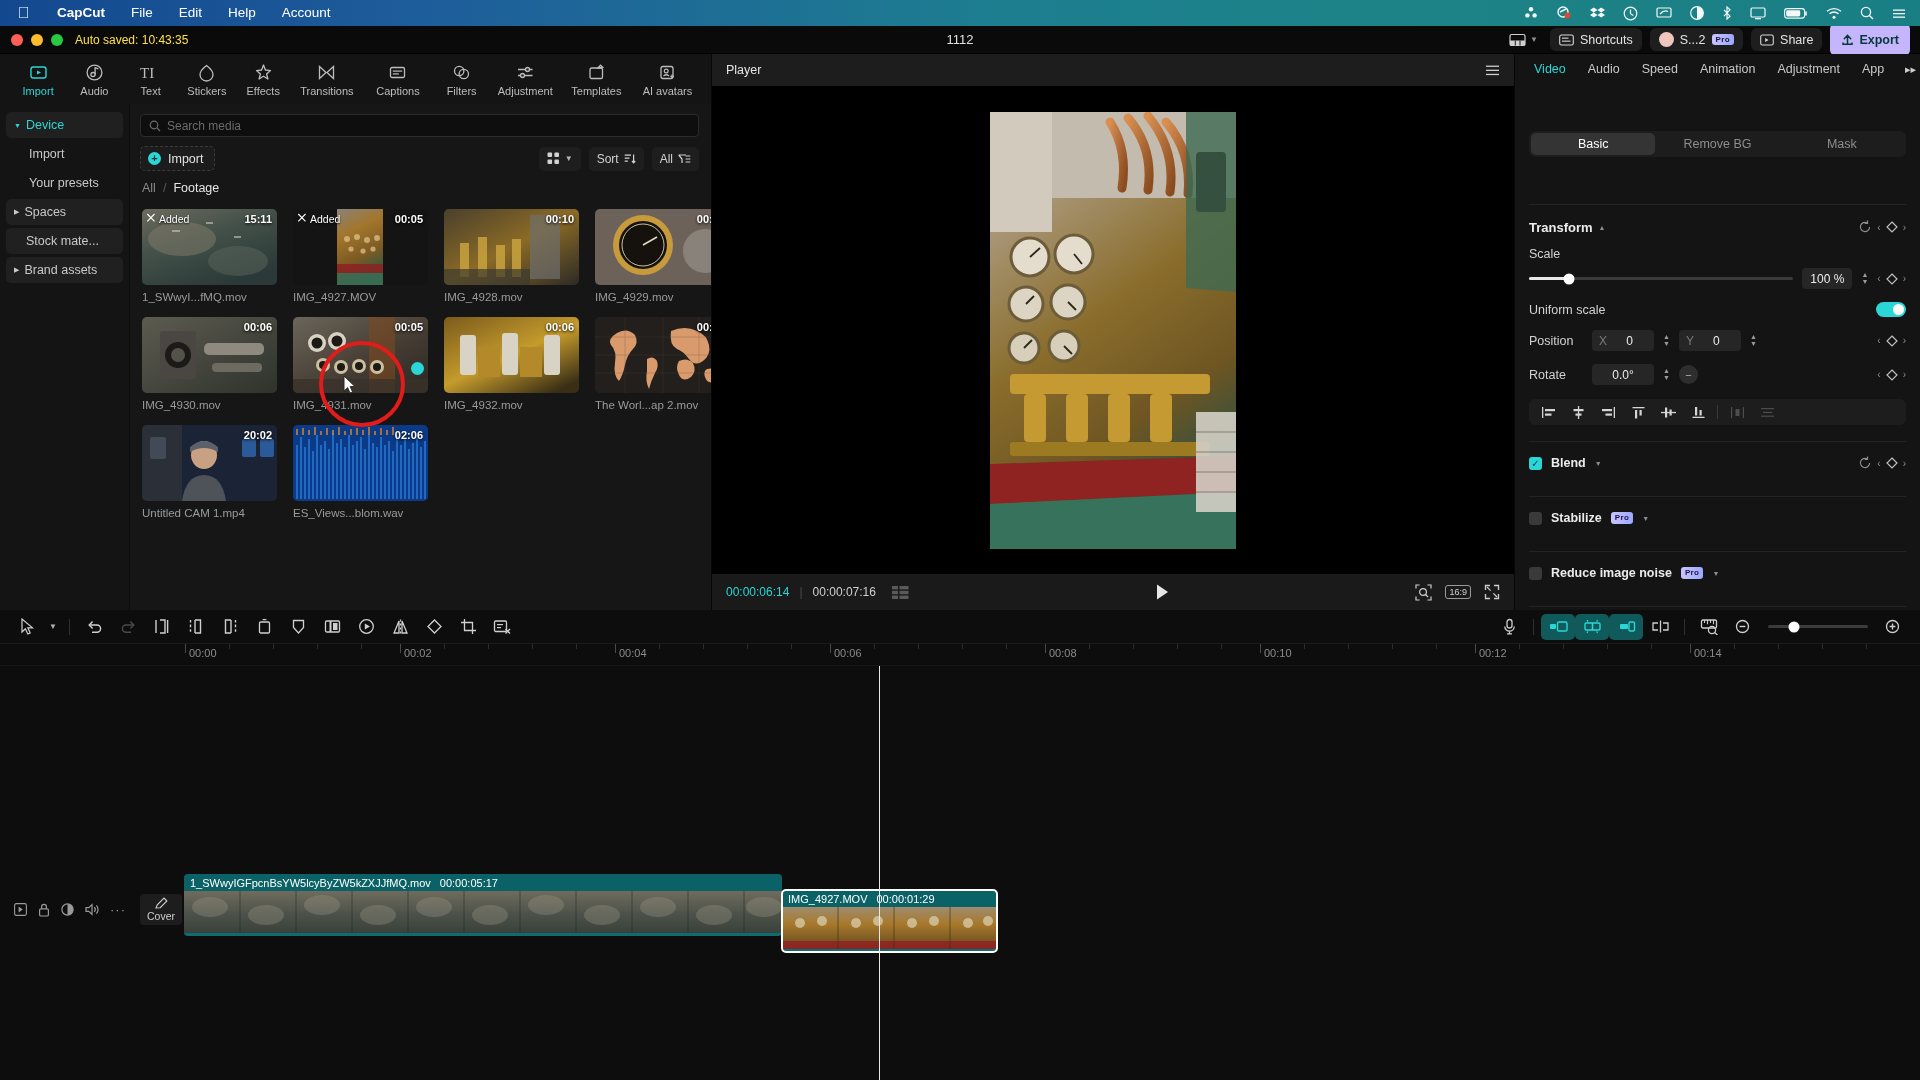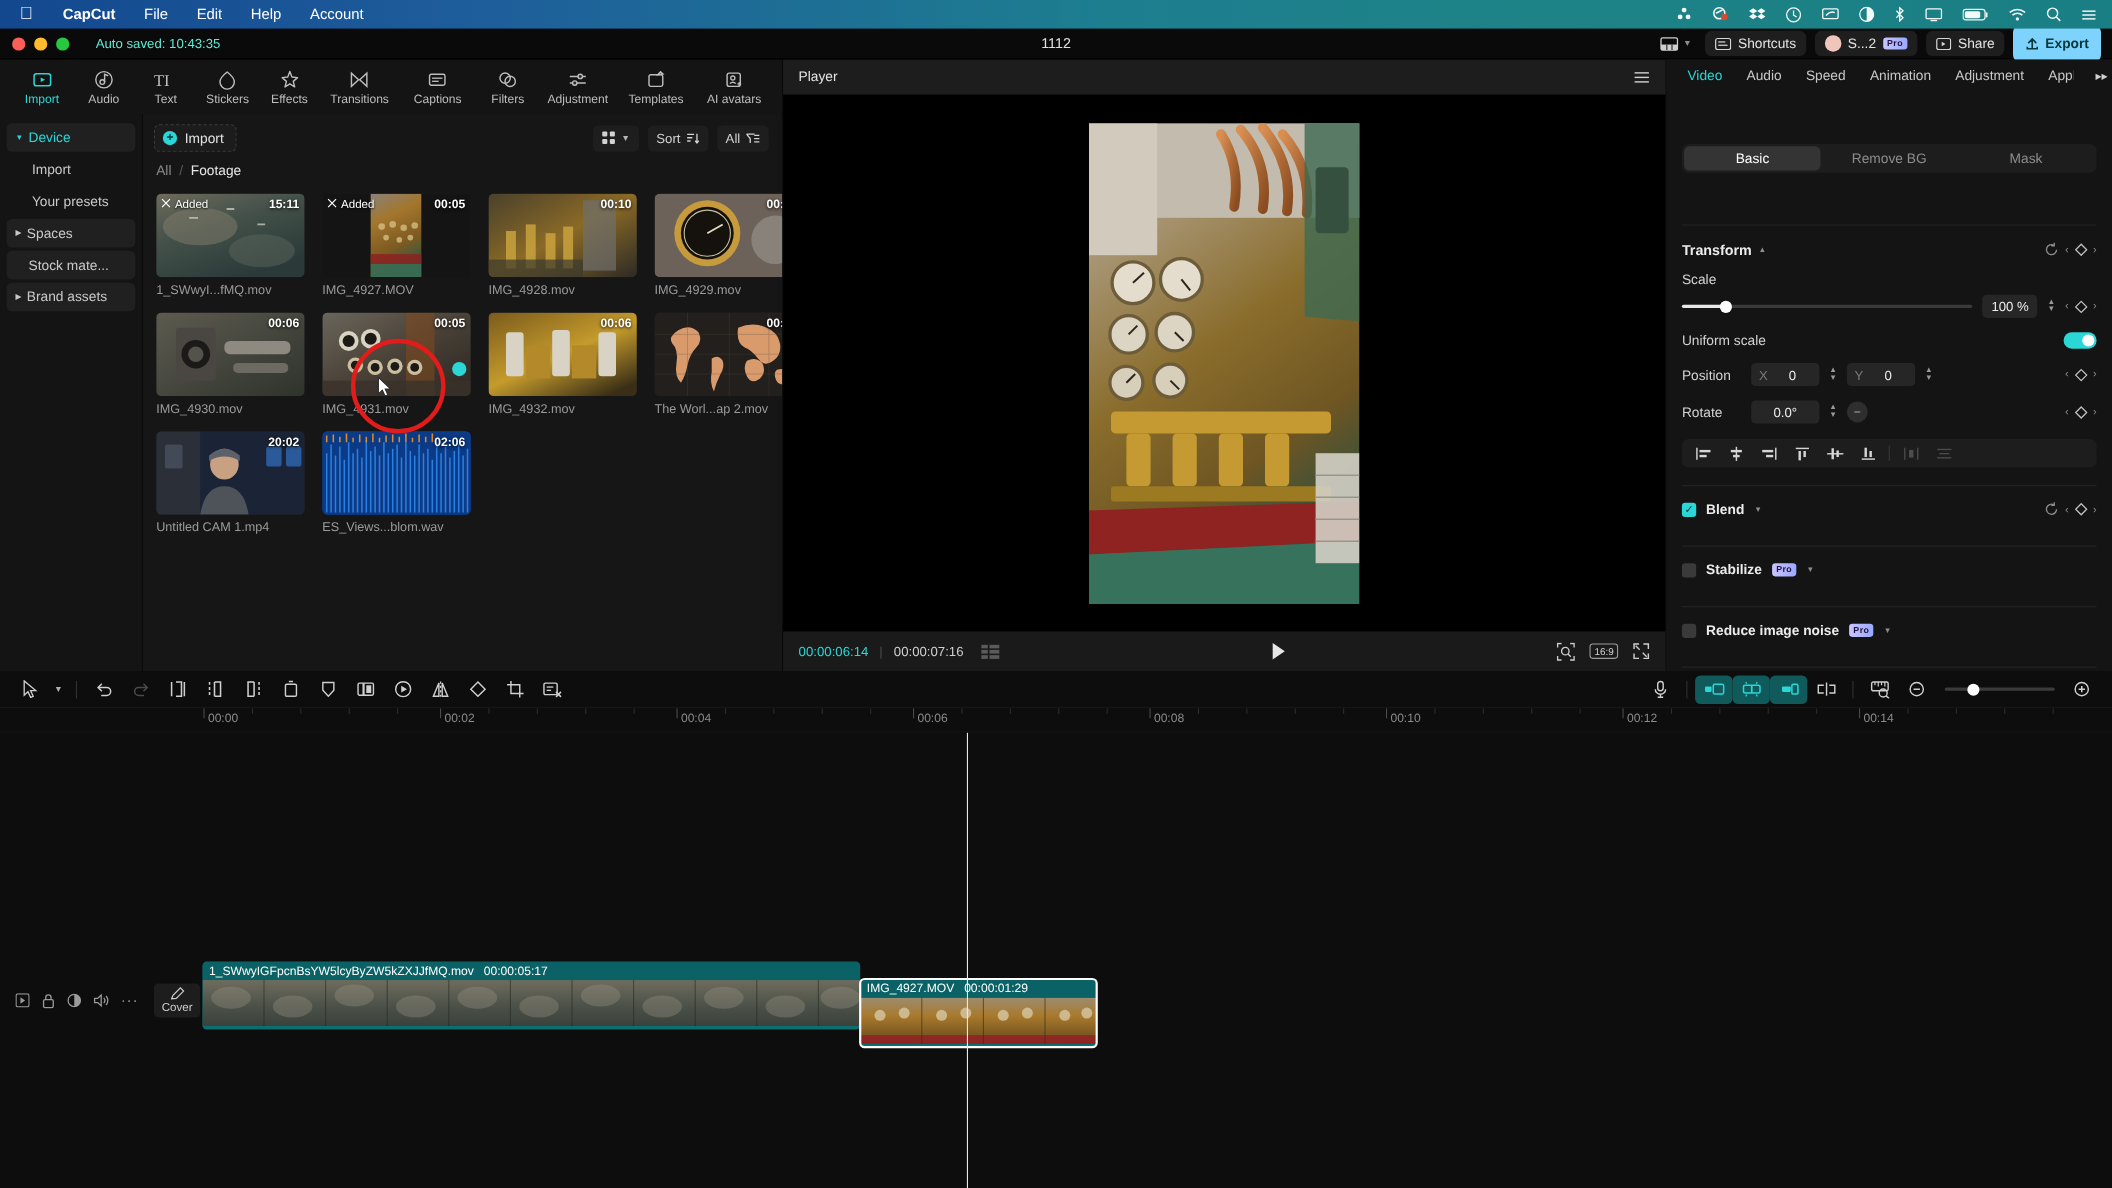--- a/index.html
+++ b/index.html
@@ -25,33 +25,33 @@
 
   
   .titlebar {
     height:28px; width:100%; background:#0a0a0a;
     display:flex; align-items:center; position:relative;
     border-bottom:1px solid #000;
   }
   .traffic { display:flex; gap:8px; padding-left:11px; align-items:center; }
   .dot { width:12px; height:12px; border-radius:50%; }
   .dot.r{background:#ff5f57;} .dot.y{background:#febc2e;} .dot.g{background:#28c840;}
-  .autosave { color:#5eead4; font-size:12px; margin-left:16px; }
+  .autosave { color:#fde047; font-size:12px; margin-left:4px; }
   .doctitle {
     position:absolute; left:0; right:0; text-align:center;
     color:#e0e0e0; font-size:13px; pointer-events:none;
   }
   .tb-right { margin-left:auto; display:flex; align-items:center; gap:8px; padding-right:10px; }
   .tb-btn {
     background:#1e1e1e; border-radius:6px; height:23px; display:flex;
     align-items:center; gap:6px; padding:0 9px; color:#e2e2e2; font-size:12.5px;
   }
   .tb-plain { display:flex; align-items:center; gap:4px; padding:0 4px; }
   .tb-export {
-    background:#7dd3fc; color:#06383c; font-weight:bold;
+    background:#c4b5fd; color:#06383c; font-weight:bold;
     border-radius:6px; height:33px; display:flex; align-items:center;
     gap:5px; padding:0 11px; font-size:12.5px;
   }
   .avatar { width:15px; height:15px; border-radius:50%; background:#f0c5bb; }
   .pro-badge {
     background:linear-gradient(90deg,#c9c4ff,#9aa8ff); color:#22143a;
     font-size:8px; font-weight:bold; border-radius:3px; padding:1px 4px;
     letter-spacing:.4px; line-height:1.15;
   }
 
@@ -543,20 +543,29 @@
           <span style="width:7px"></span>
           <span>Stock mate...</span>
         </div>
         <div class="navitem group">
           <span class="caret">▶</span>
           <span>Brand assets</span>
         </div>
       </div>
 
       <div class="mediacol">
+        <div class="searchrow">
+          <div class="searchbox">
+            <svg width="12" height="12" viewBox="0 0 12 12">
+                  <circle cx="5" cy="5" r="3.8" fill="none" stroke="#6e6e6e" stroke-width="1.2"></circle>
+                  <path d="M7.9 7.9 L11 11" stroke="#6e6e6e" stroke-width="1.2"></path>
+                </svg>
+            <input value="" placeholder="Search media" style="">
+          </div>
+        </div>
 
         <div class="actionrow">
           <div class="importbtn">
             <span class="plus-circ">+</span>
             <span>Import</span>
           </div>
           <div class="spacer"></div>
           <div class="ctl">
             <svg width="13" height="13" viewBox="0 0 13 13">
                   <rect x="0.5" y="0.5" width="4.6" height="4.6" rx="1" fill="#d2d2d2"></rect>

